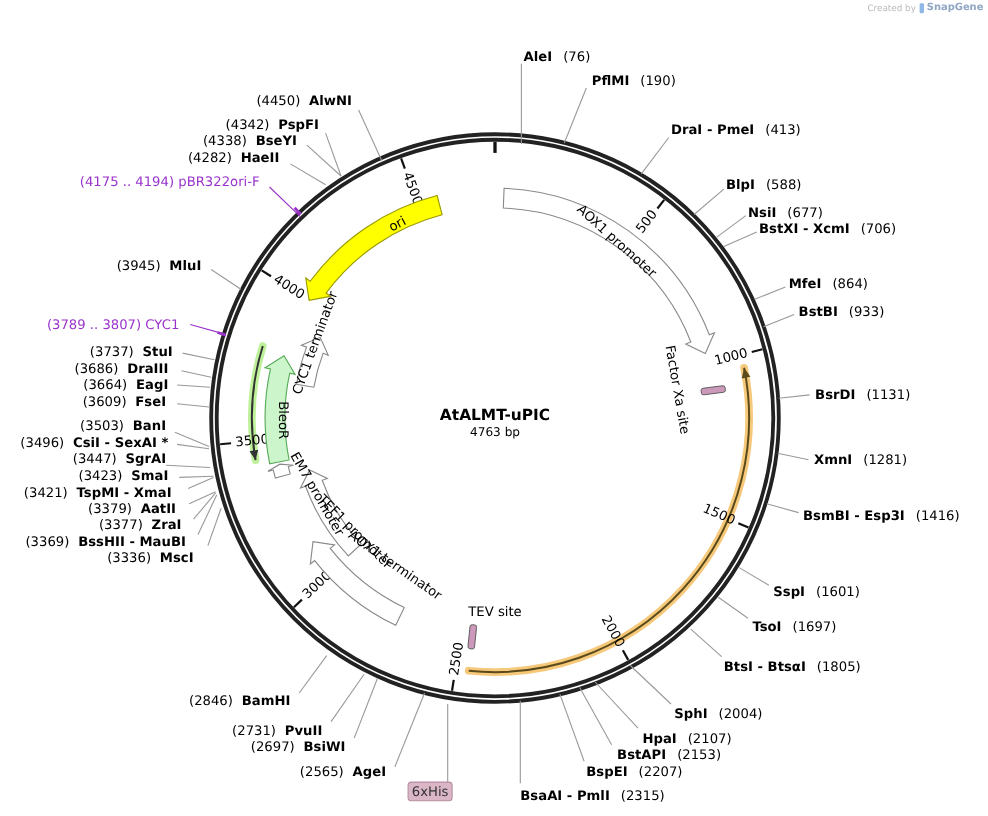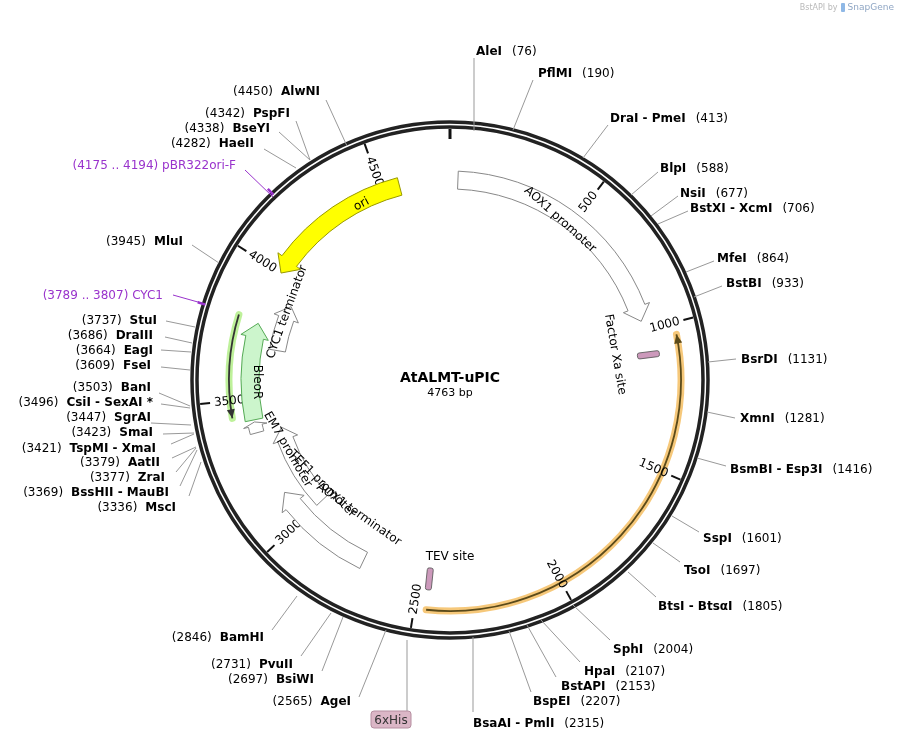--- a/index.html
+++ b/index.html
@@ -1,33 +1,33 @@
 <!DOCTYPE html>
 <html><head>
 <meta charset="utf-8">
 <style>
   html, body { margin:0; padding:0; background:#ffffff; }
   body { width:898px; height:742px; position:relative; overflow:hidden; font-family:"DejaVu Sans", sans-serif; }
   #map { position:absolute; left:0; top:0; width:898px; height:742px; }
   .credit { position:absolute; right:4px; top:2px; font-size:8px; color:#b9b9b9; display:flex; align-items:center; gap:3px; }
-  .credit .brand { color:#8fa6c4; font-size:9px; }
+  .credit .brand { color:#8fa6c4; font-size:9px;font-weight:bold; }
   .credit .logo { display:inline-block; width:4px; height:9px; background:#8fb8e6; border-radius:1px; }
   .lbl { font-size:12px; fill:#000; }
   .enz { font-weight:bold; }
   .pos { font-weight:normal; }
   .primer { fill:#9933cc; font-size:12px; }
   .feat-label { font-size:12px; fill:#000; }
   .title { font-weight:bold; font-size:14px; }
   .sub { font-size:11px; }
 </style>
 </head>
 <body>
 
 <div class="credit">
-  <span>BstAPI by</span>
+  <span>Created by</span>
   <span class="logo"></span>
   <span class="brand">SnapGene</span>
 </div>
 
 <svg id="map" xmlns="http://www.w3.org/2000/svg" width="898" height="742" viewBox="0 0 898 742">
   <g id="g-orfs">
       <path d="M676.4473582686071,334.36455398301564 A231,231 0 0 1 426.1216424666336,609.7625383771443" fill="none" stroke="#f5c26b" stroke-width="7" stroke-linecap="round" opacity="0.9"></path>
       <path d="M676.4473582686071,334.36455398301564 A231,231 0 0 1 426.1216424666336,609.7625383771443" fill="none" stroke="#5a4a1a" stroke-width="1.8"></path>
       <path d="M676.4473582686071,334.36455398301564 L682.1465290358249,342.3969541576889 L674.3041962819336,343.9774025045974 Z" fill="#5a4a1a"></path>
       <path d="M232.3546746898004,418.360296800434 A221,221 0 0 1 238.89938906798852,314.59715553485836" fill="none" stroke="#b7ef8f" stroke-width="7" stroke-linecap="round" opacity="0.9"></path>

